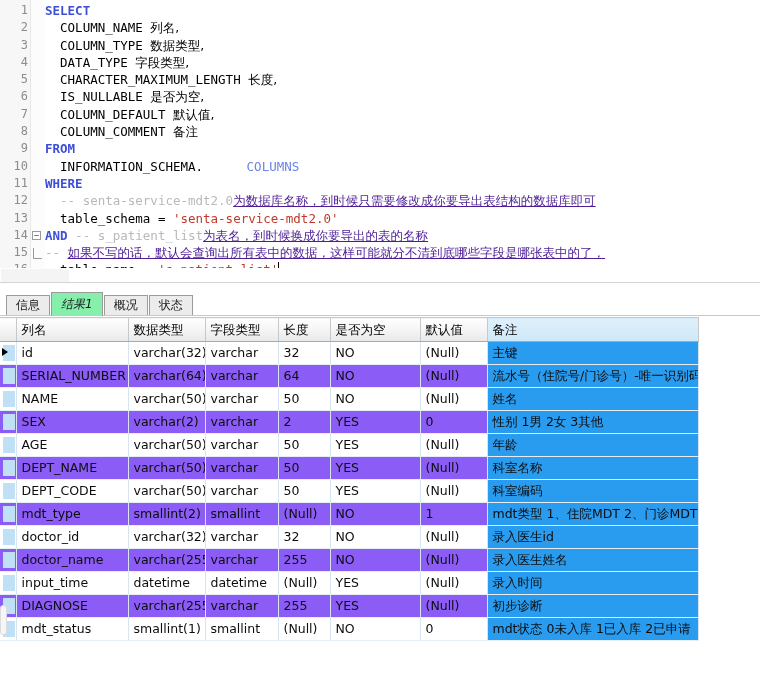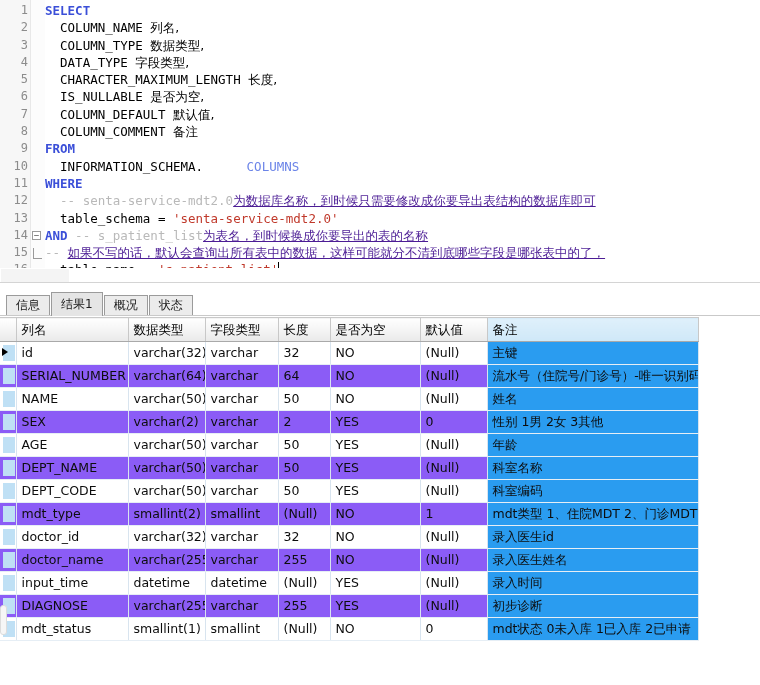--- a/index.html
+++ b/index.html
@@ -136,25 +136,26 @@
     font-size: 12px;
     font-family: "DejaVu Sans", sans-serif;
     color: #1a1a1a;
     background: #ececec;
     border: 1px solid #9b9b9b;
     border-bottom: none;
     margin-right: 1px;
     cursor: default;
   }
   .tab.active {
-    background: #e5e5e5;
+    background: #86efac;
     height: 24px;
     line-height: 22px;
     position: relative;
     z-index: 3;
+    font-style: italic;
   }
   #tab-underline {
     position: absolute;
     left: 0; top: 25px;
     width: 760px; height: 1px;
     background: #c9c9c9;
   }
 
   
   #grid {

